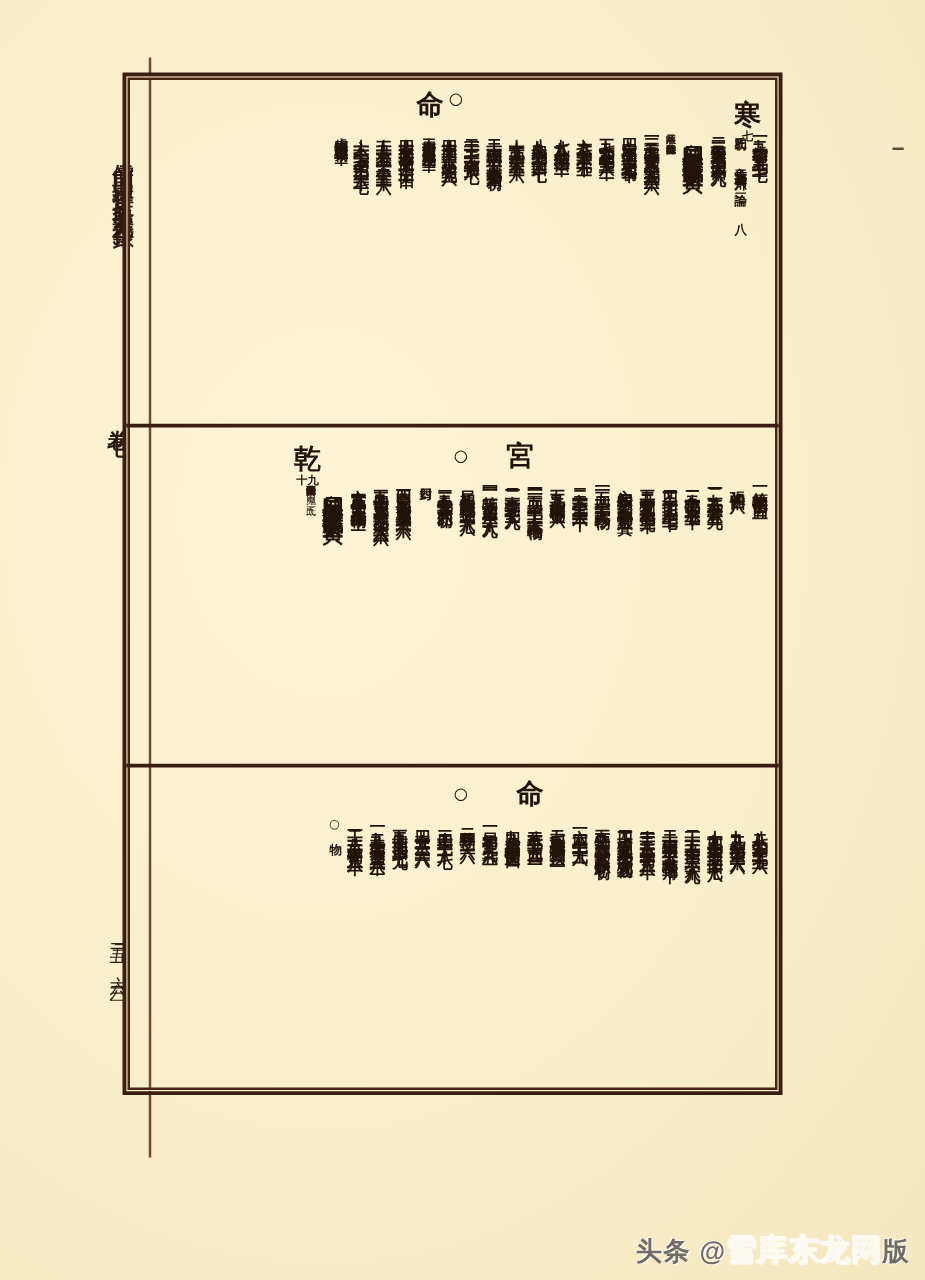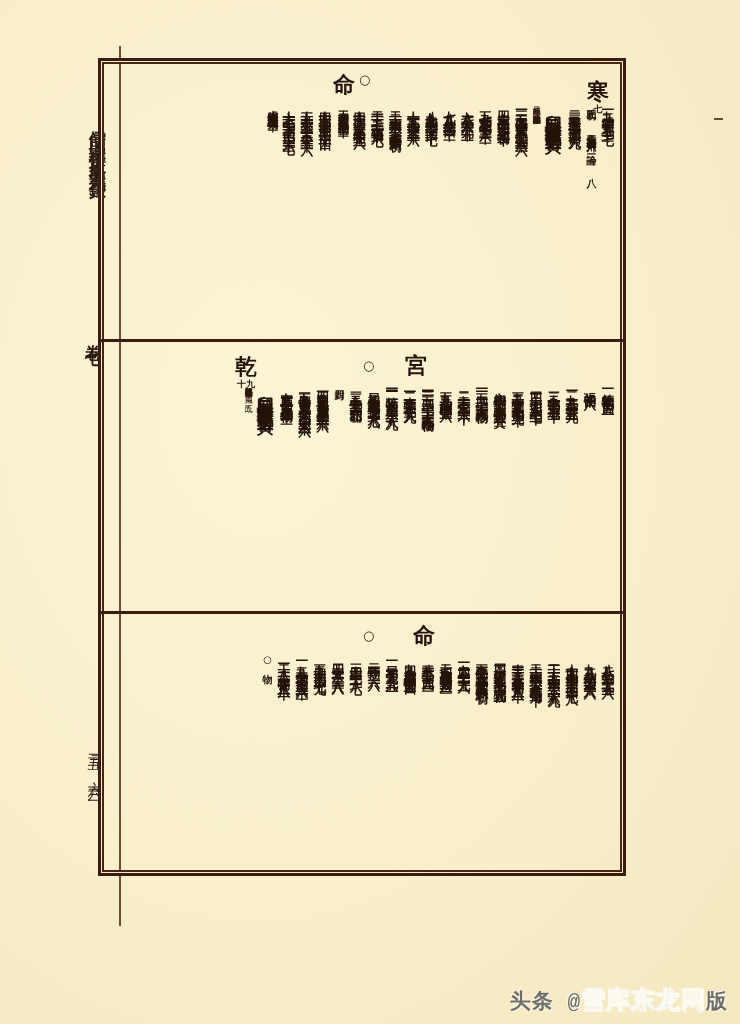--- a/index.html
+++ b/index.html
@@ -102,21 +102,21 @@
     font-size:8px;letter-spacing:0px;line-height:1.05;
     font-weight:500;color:#2e1a0e;padding:0 1px;
   }
   .col.small{font-size:10px;letter-spacing:1px;}
   .col.tight{font-size:11px;letter-spacing:1.2px;}
 
   
   #watermark{
     position:absolute;right:12px;bottom:8px;
     font-size:21px;font-weight:800;color:#4a4a4a;
-    font-family:Liberation Mono, monospace;
+    font-family:Liberation Sans, sans-serif;
     opacity:.78;letter-spacing:1px;
     text-shadow:1px 1px 0 #fff,-1px -1px 0 #fff;
     white-space:nowrap;
   }
   #watermark .at{font-weight:600;}
   #watermark .big{
     font-size:24px;-webkit-text-stroke:1px #fff;
   }
   
   #speck{

